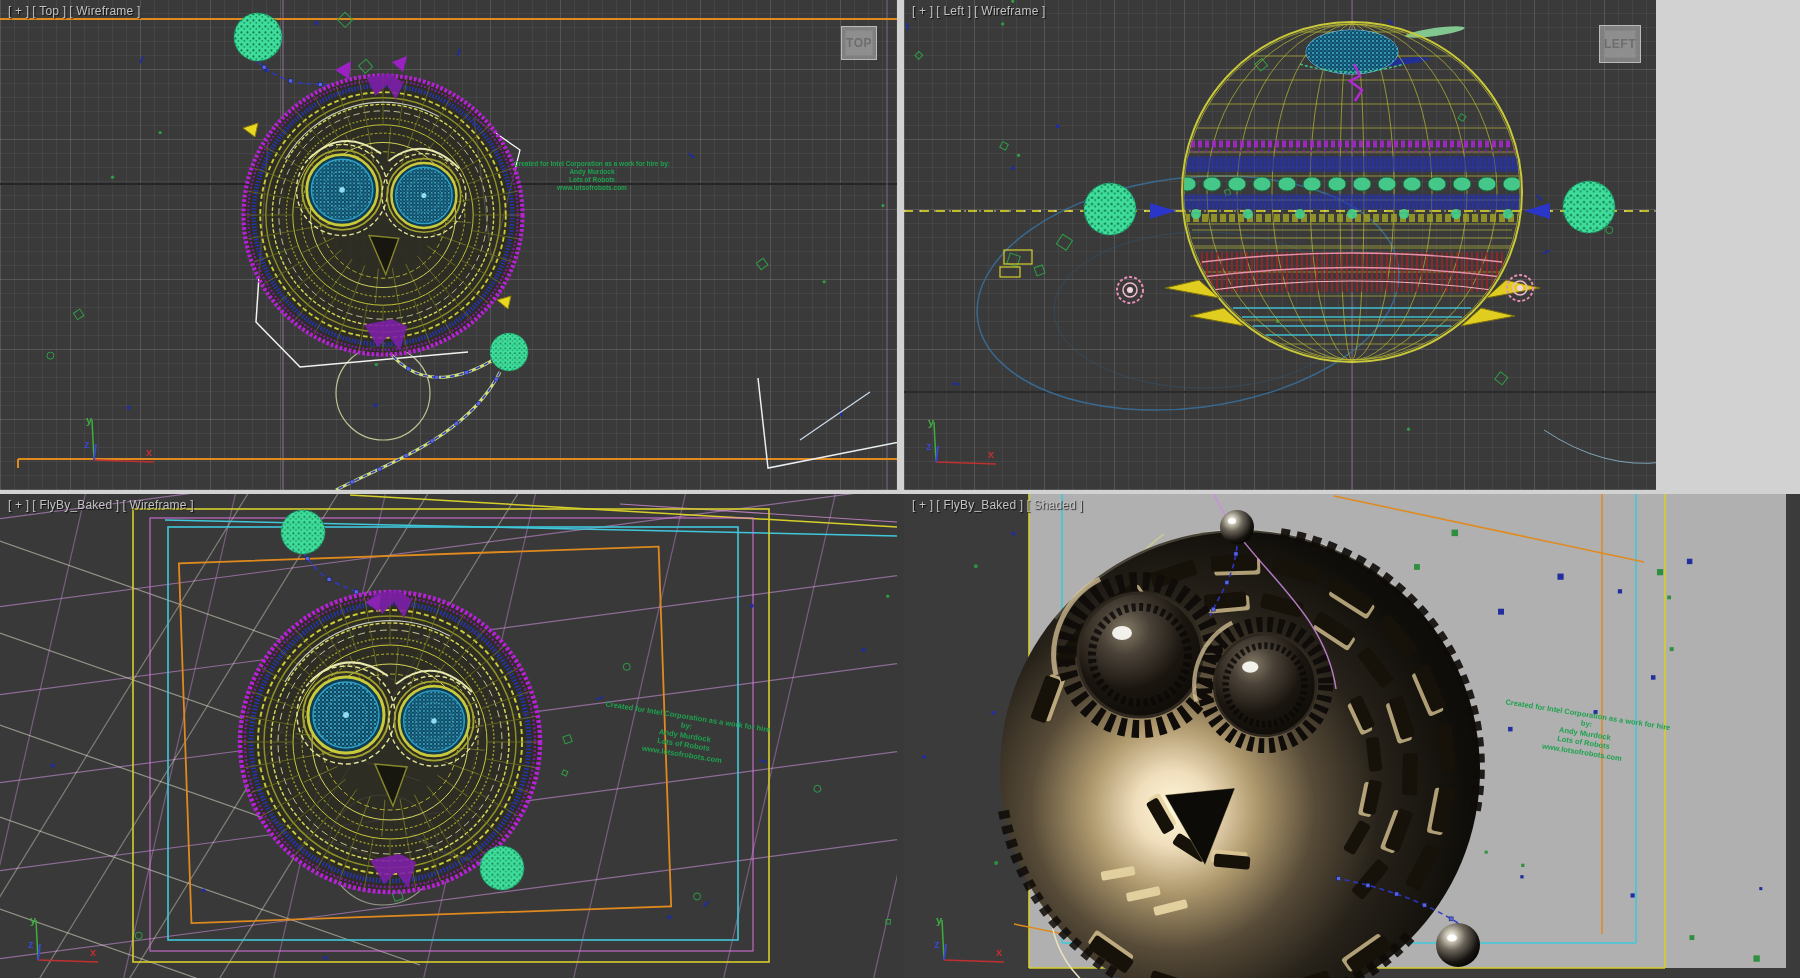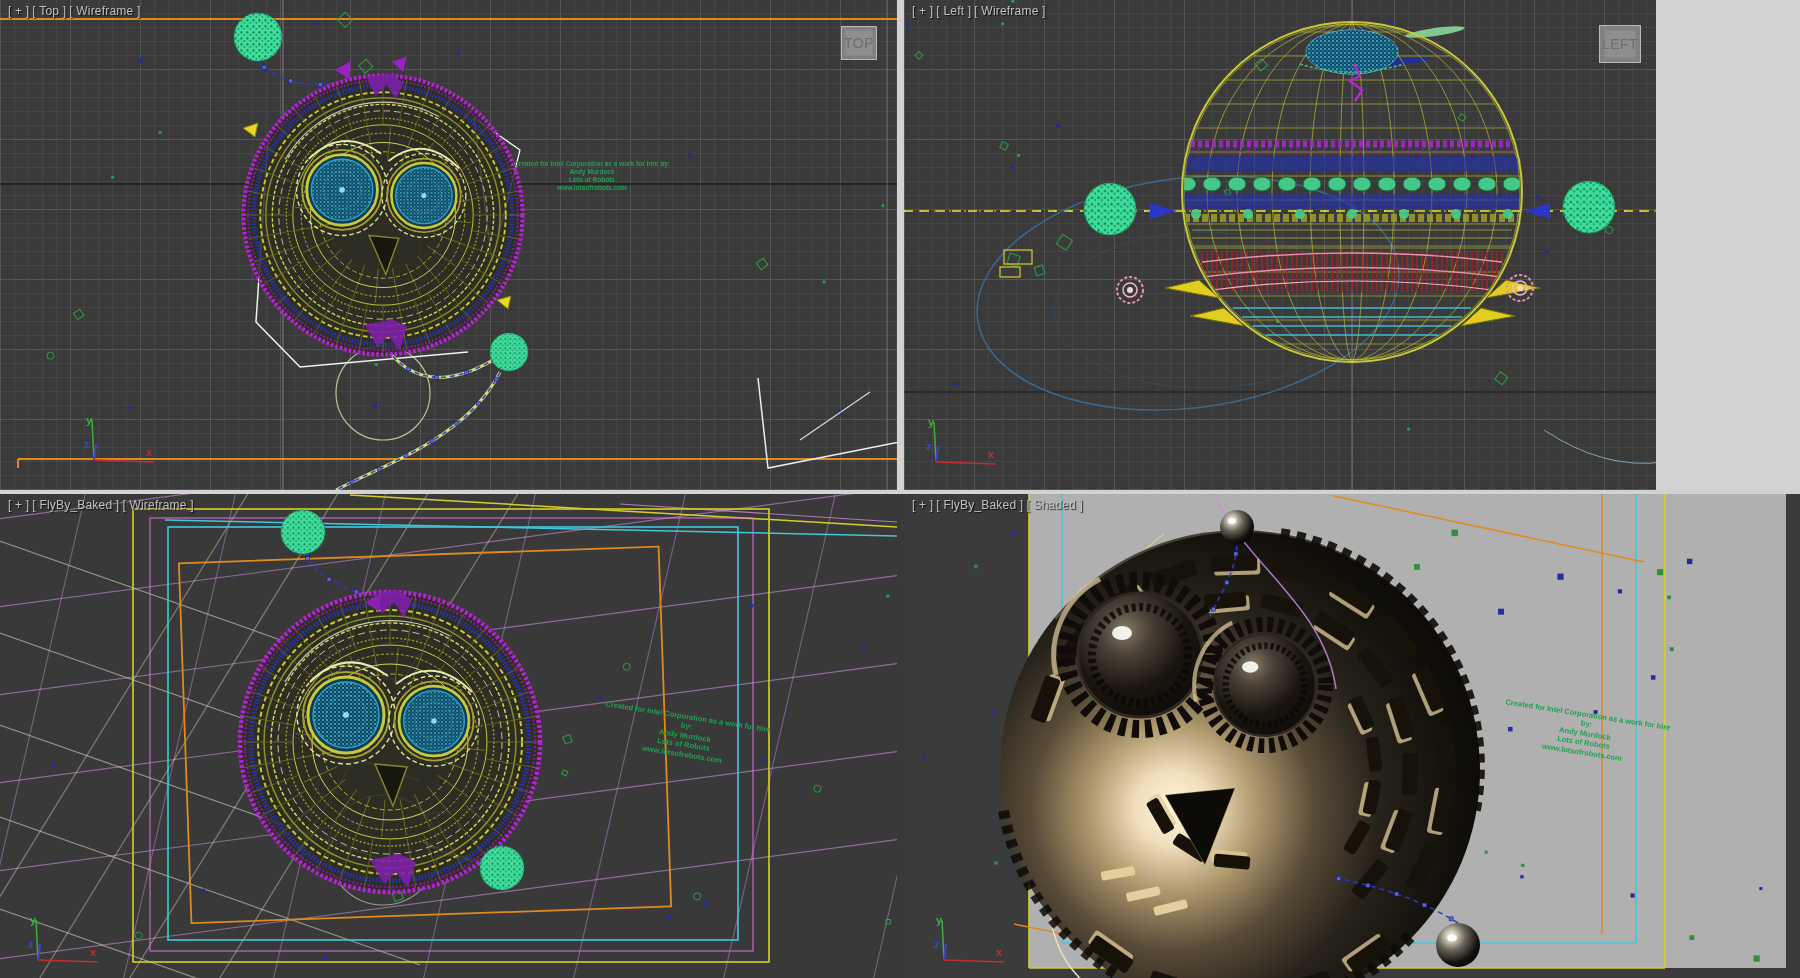--- a/index.html
+++ b/index.html
@@ -18,21 +18,21 @@
   #vp-tr{left:904px;top:0;width:752px;height:490px;}
   #vp-bl{left:0;top:494px;width:972px;height:484px;background:#393939;}
   #vp-br{left:904px;top:494px;width:986px;height:484px;background:#3b3b3b;}
   .scene{position:absolute;left:0;top:0;}
   .vp-label{position:absolute;left:8px;top:4px;font-size:12px;color:#c2c2c2;
             text-shadow:1px 1px 1px rgba(0,0,0,.8);letter-spacing:.2px;z-index:30;cursor:default;}
   .vp-label span{margin-right:3px;}
   .viewcube{position:absolute;z-index:25;background:rgba(185,185,185,.55);
             border:1px solid rgba(215,215,215,.65);display:flex;align-items:center;justify-content:center;}
   .viewcube .face{background:rgba(160,160,160,.45);border:1px solid rgba(130,130,130,.6);
-            color:#6e6e6e;font-size:14px;font-weight:normal;letter-spacing:.5px;
+            color:#6e6e6e;font-size:12px;font-weight:bold;letter-spacing:.5px;
             display:flex;align-items:center;justify-content:center;}
   .watermark{position:absolute;z-index:20;color:var(--wm,#1ea24e);text-align:center;
              font-weight:bold;line-height:1.25;pointer-events:none;}
   .watermark.small{font-size:6.5px;}
   .watermark.tilt{font-size:7.5px;transform:rotate(9deg);}
   .tripod{position:absolute;z-index:22;}
   .tripod text{font-size:11px;font-weight:bold;font-family:"Liberation Sans",sans-serif;}
 </style>
 </head>
 <body>

